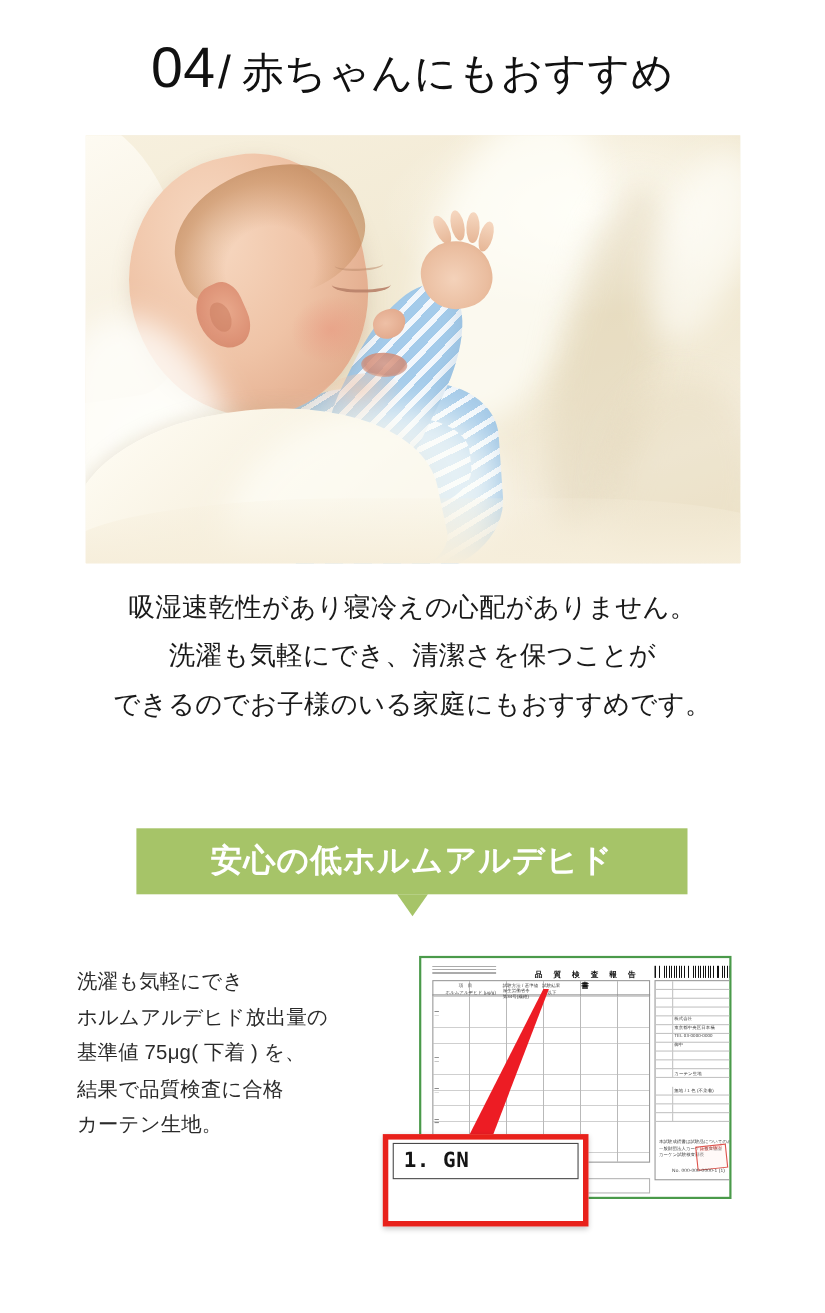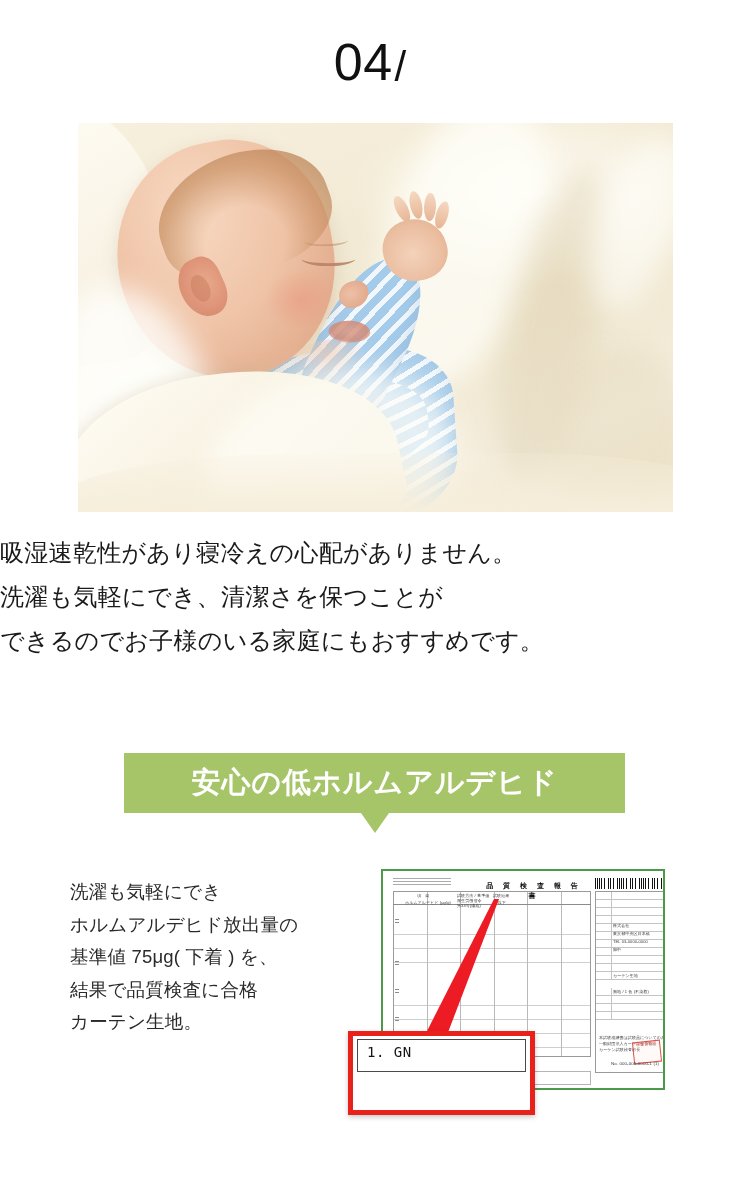--- a/index.html
+++ b/index.html
@@ -165,21 +165,21 @@
   }
   .blanket-bottom{
     position:absolute;left:-20px;top:330px;width:660px;height:120px;
     background:linear-gradient(180deg,rgba(247,240,223,.2) 0%,#f6eedb 50%,#f1e7d0 100%);
     border-radius:40% 30% 0 0;
   }
 
   
   .lead{
     position:absolute;left:0;top:531px;width:750px;
-    text-align:left;
+    text-align:center;
     font-size:24px;line-height:44px;color:#1a1a1a;
     letter-spacing:0.3px;
   }
   .lead div{white-space:nowrap;}
 
   
   .banner{
     position:absolute;left:124px;top:753px;width:501px;height:60px;
     background:#a6c468;
     display:flex;align-items:center;justify-content:center;
@@ -279,37 +279,38 @@
     border:5px solid #e8211b;background:#ffffff;box-sizing:border-box;
     box-shadow:0 2px 5px rgba(0,0,0,.22);
   }
   .callout .row{
     position:absolute;left:4px;width:169px;box-sizing:border-box;
     border:1px solid #4a4a4a;background:#fff;
   }
   .callout .r1{top:3px;height:33px;}
   .callout .r2{top:37px;height:33px;}
   .callout .t1{
-    position:absolute;left:9px;top:4px;font-size:14px;font-weight:400;
+    position:absolute;left:9px;top:4px;font-size:19px;font-weight:700;
     color:#151515;letter-spacing:.5px;
     font-family:"DejaVu Sans Mono","Liberation Mono",monospace;
   }
   .callout .t2{
     position:absolute;left:0;top:4px;width:169px;text-align:center;
     font-size:21px;font-weight:700;color:#151515;letter-spacing:.5px;
   }
 </style>
 </head>
 <body>
 
 <div class="page">
 
   <div class="heading">
     <span class="num">04</span>
     <span class="slash">/</span>
+    <span class="htxt">赤ちゃんにもおすすめ</span>
   </div>
 
   <div class="photo">
     <div class="bg"></div>
     <div class="fold f1"></div>
     <div class="fold f2"></div>
     <div class="fold f6"></div>
     <div class="fold f5"></div>
     <div class="blanket-left"></div>
 

